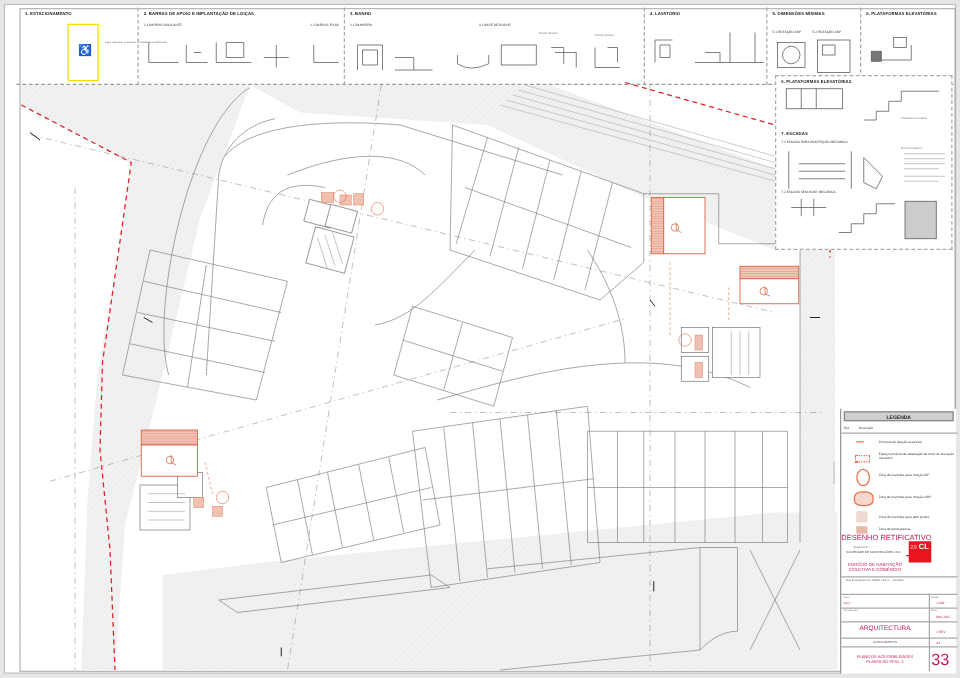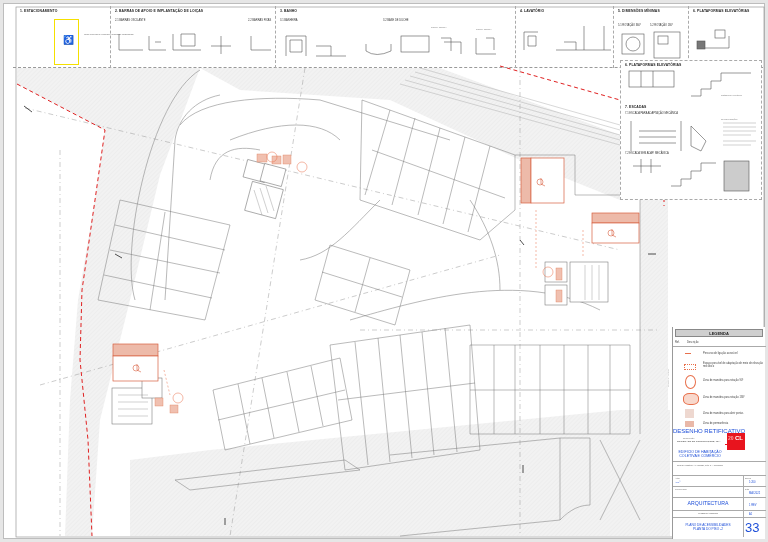--- a/index.html
+++ b/index.html
@@ -8,21 +8,21 @@
   .paper{position:absolute;left:3px;top:3px;width:762px;height:536px;background:#fff;border:1px solid #bdbdbd;box-sizing:border-box;}
   .band{position:absolute;left:13px;top:6px;width:750px;height:62px;border-bottom:1px dashed #9a9a9a;box-sizing:border-box;}
   .panel{position:absolute;top:6px;height:62px;border-right:1px dashed #aaa;box-sizing:border-box;}
   .ptitle{position:absolute;left:4px;top:3px;font-size:3.4px;font-weight:bold;color:#222;letter-spacing:.1px;white-space:nowrap;}
   .psub{position:absolute;font-size:2.6px;color:#333;white-space:nowrap;}
   .plabel{position:absolute;font-size:2.2px;color:#777;white-space:nowrap;}
   svg{position:absolute;left:0;top:0;}
   .legend{position:absolute;left:672px;top:327px;width:93px;height:212px;background:#fff;border-left:1px solid #999;box-sizing:border-box;}
   .leg-head{position:absolute;left:2px;top:2px;width:88px;height:8px;background:#cfcfcf;border:1px solid #888;box-sizing:border-box;font-size:4px;font-weight:bold;text-align:center;line-height:7px;color:#222;}
   .lt{position:absolute;font-size:2.6px;color:#444;white-space:nowrap;}
-  .tb{position:absolute;color:#1d4ed8;white-space:nowrap;}
+  .tb{position:absolute;color:#be185d;white-space:nowrap;}
   .line{position:absolute;background:#aaa;}
 </style>
 </head>
 <body>
 
 <div class="sheet">
   <div class="paper"></div>
 
   <svg width="768" height="542" viewBox="0 0 768 542">
     <defs>

